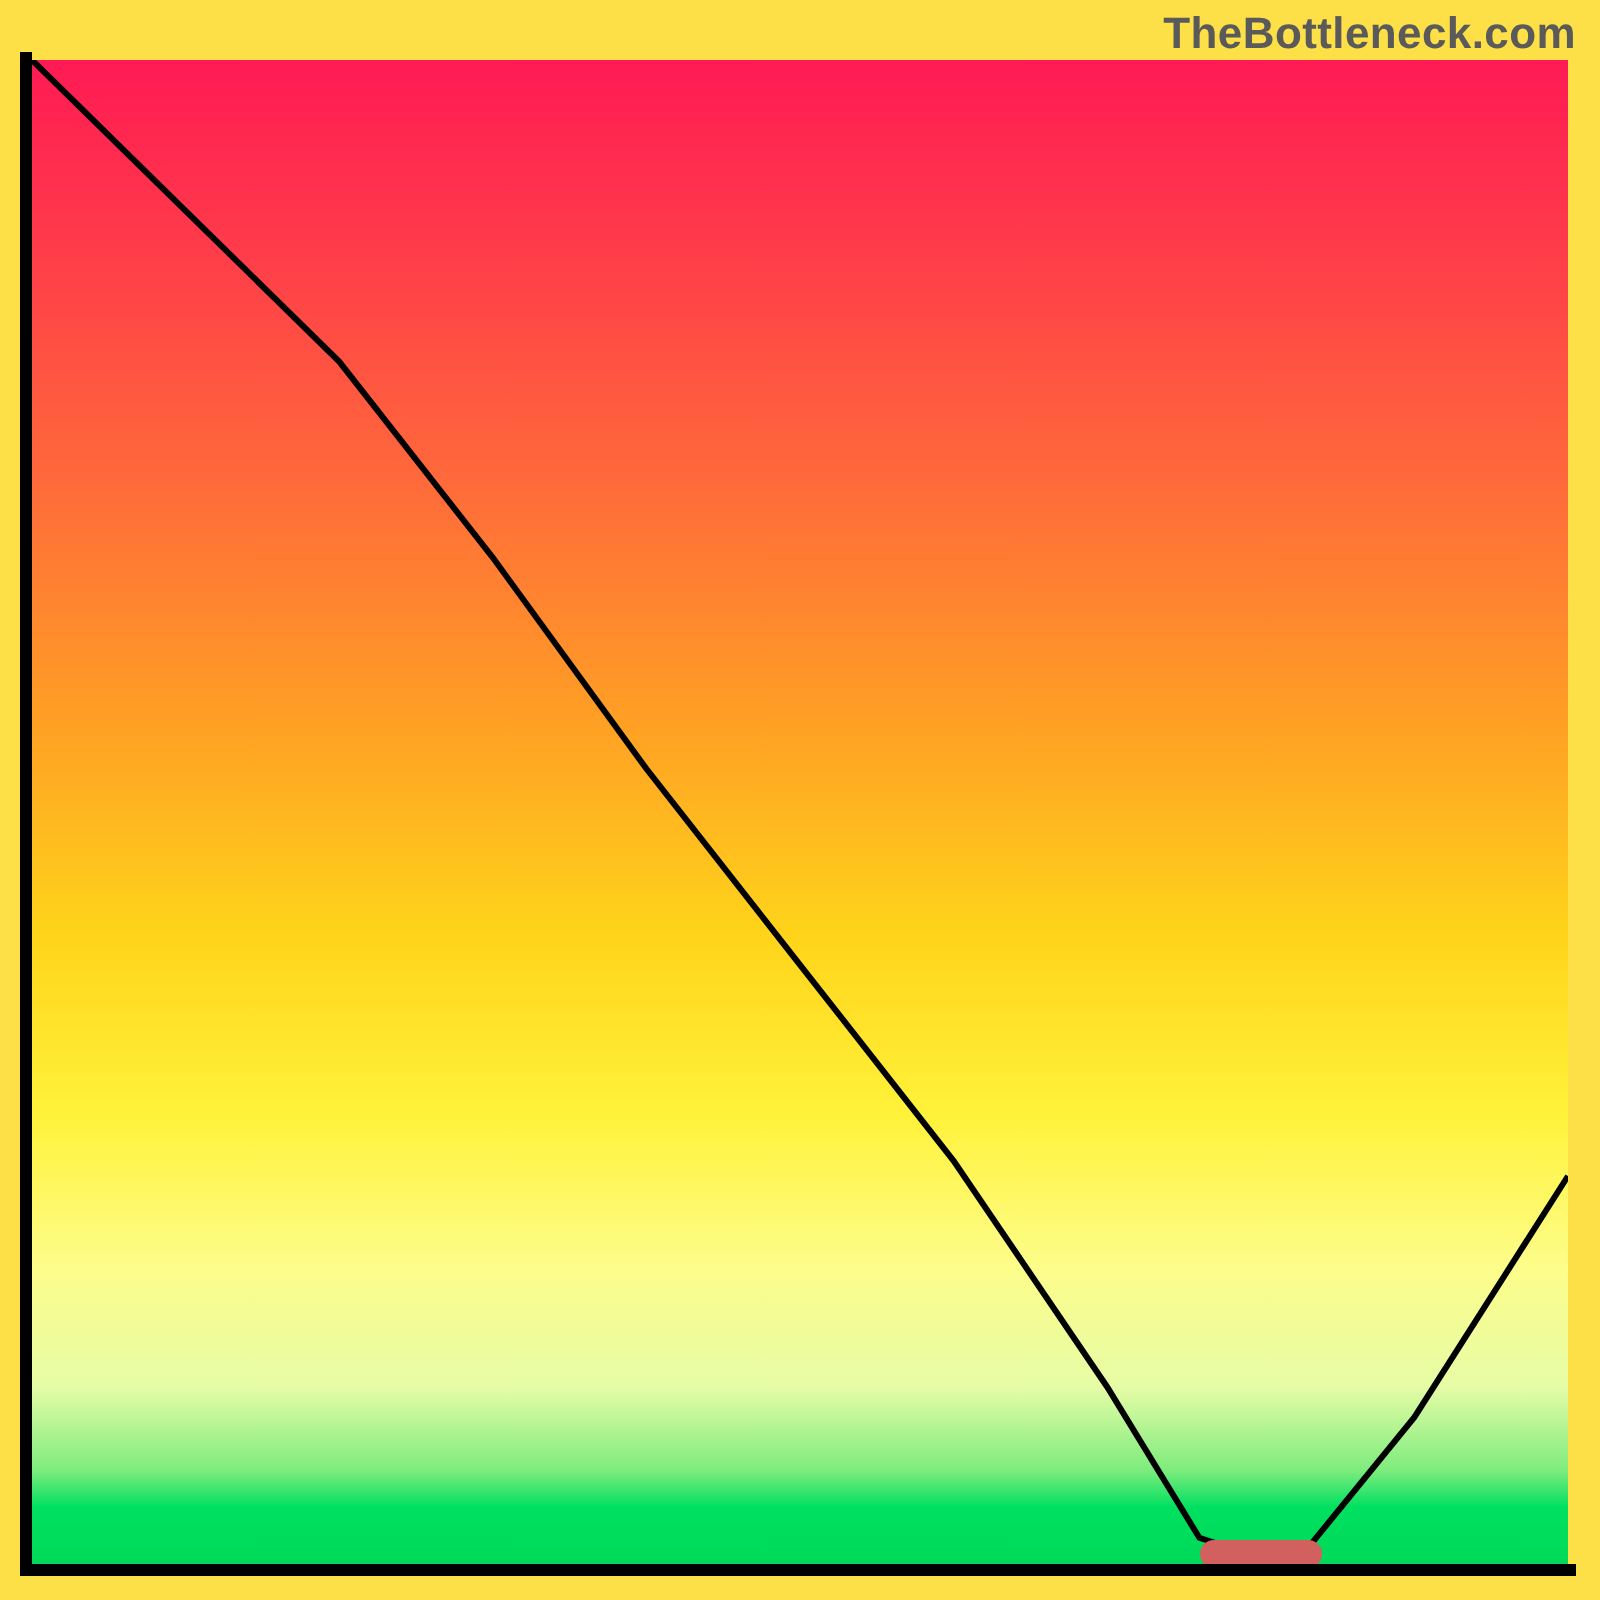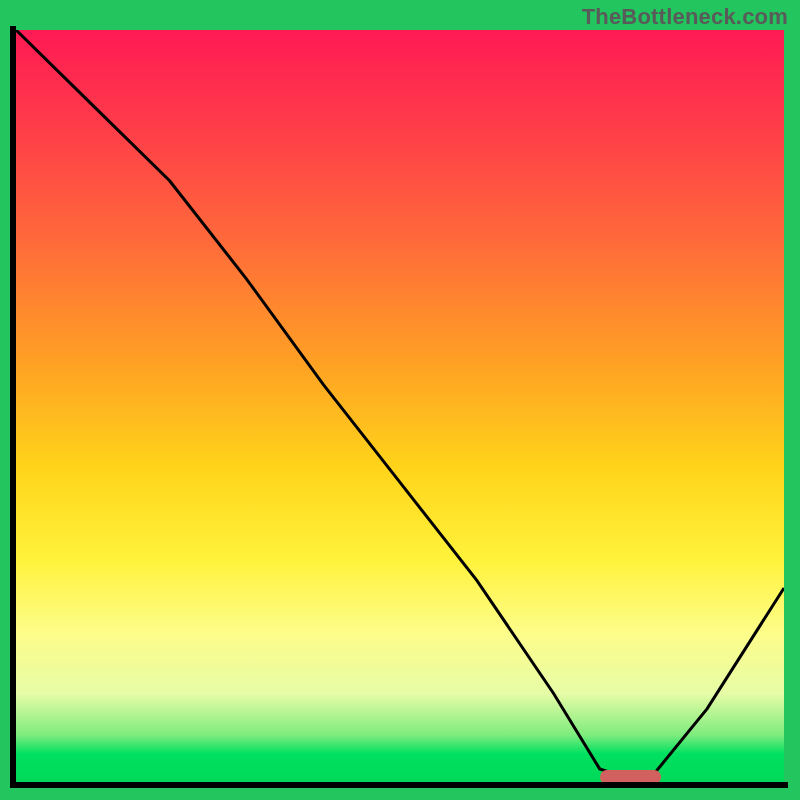--- a/index.html
+++ b/index.html
@@ -1,21 +1,21 @@
 <!DOCTYPE html>
 <html><head>
 <meta charset="utf-8">
 <style>
   * { margin: 0; padding: 0; box-sizing: border-box; }
   html, body { width: 800px; height: 800px; overflow: hidden; background: #fff; }
   .stage {
     position: relative;
     width: 800px;
     height: 800px;
-    background: #22c55e;
+    background: #fde047;
   }
   .plot-area {
     position: absolute;
     left: 16px;
     top: 30px;
     width: 768px;
     height: 754px;
     
     background: linear-gradient(
       to bottom,

